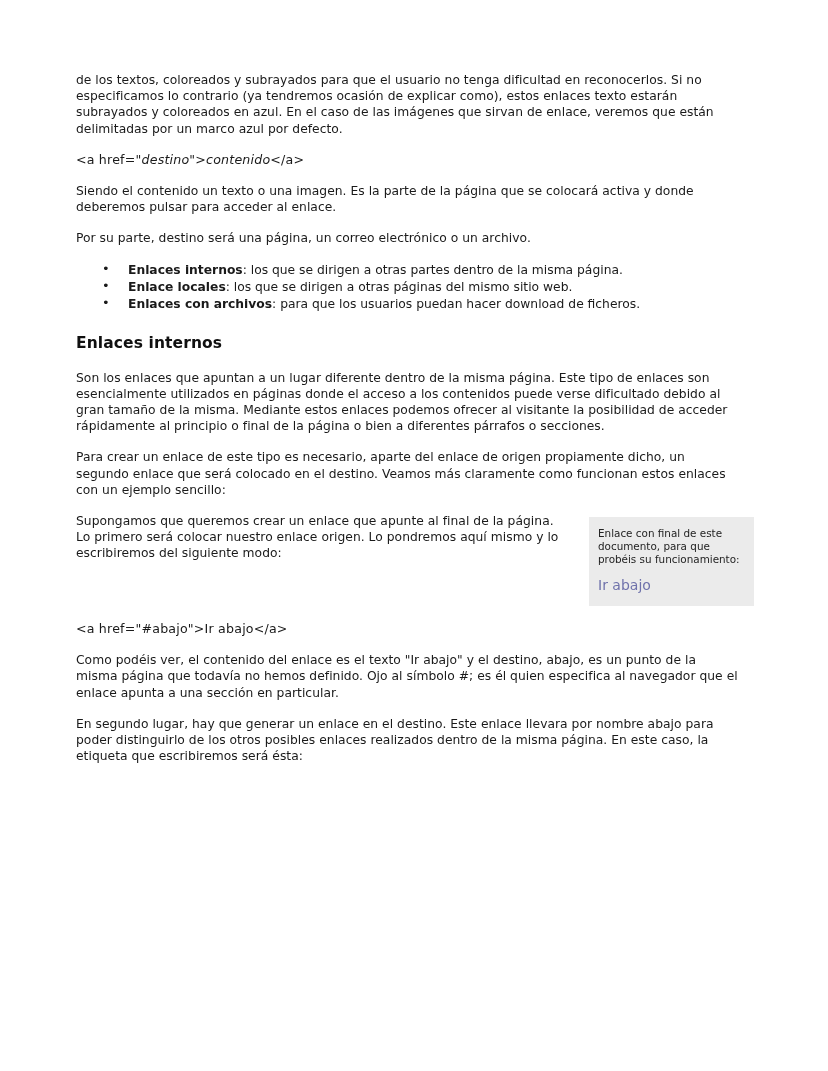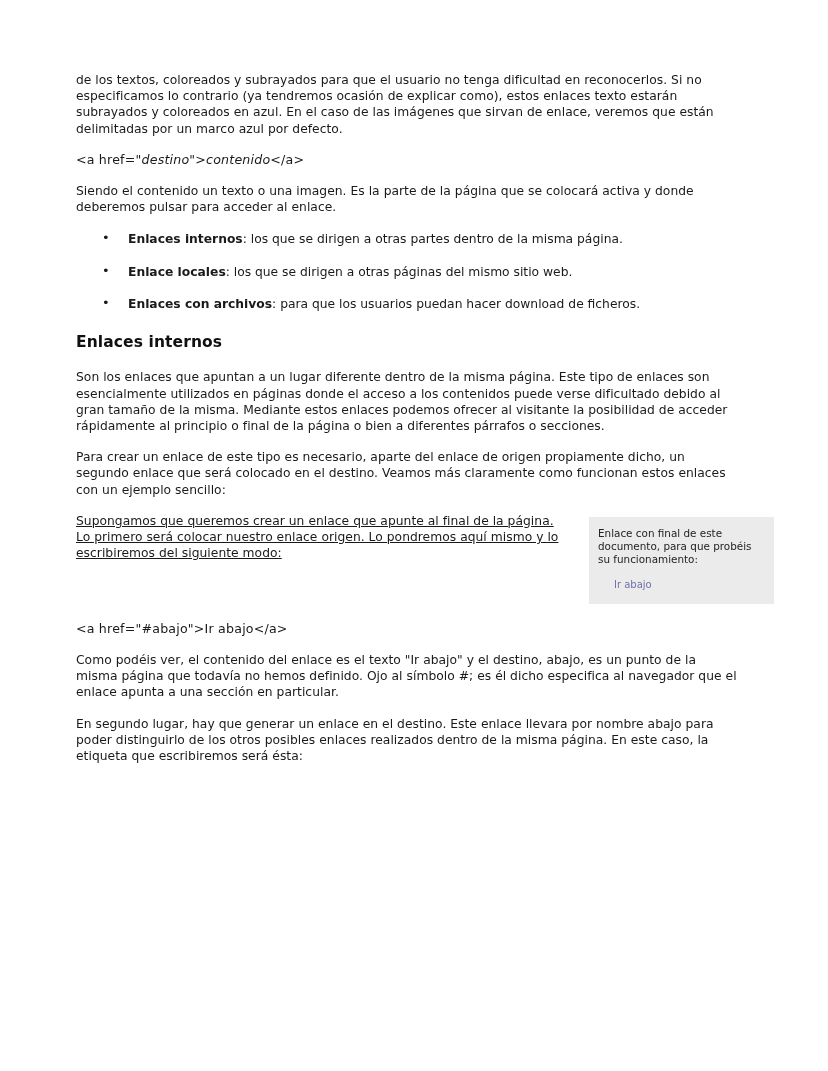--- a/index.html
+++ b/index.html
@@ -62,21 +62,21 @@
     letter-spacing: 0.1px;
   }
 
   ul.bullets {
     margin: 0 0 16px 0;
     padding: 0;
     list-style: none;
   }
   ul.bullets li {
     position: relative;
-    margin: 16px 0 1px 0;
+    margin: 0 0 1px 0;
     padding-left: 52px;
     font-size: 12.3px;
     line-height: 16.3px;
     color: #1a1a1a;
   }
   ul.bullets li::before {
     content: "\2022";
     position: absolute;
     left: 26px;
     top: -1px;
@@ -91,66 +91,65 @@
   
   .split-row {
     position: relative;
     min-height: 86px;
   }
   .split-row .left-col {
     width: 500px;
   }
   .split-row .left-col p.para {
     margin-bottom: 0;
-    text-decoration: underline;
   }
 
   .callout {
     position: absolute;
     left: 513px;
     top: 4px;
-    width: 185px;
+    width: 165px;
     box-sizing: border-box;
     background: #ebebeb;
     padding: 10px 11px 12px 9px;
   }
   .callout .callout-text {
     font-size: 10.4px;
     line-height: 13.2px;
     color: #232323;
     margin: 0;
   }
   .callout .callout-link {
     display: inline-block;
     margin-top: 12px;
-    font-size: 10px;
+    font-size: 14px;
     line-height: 13px;
     color: #6f72ab;
     text-decoration: none;
-    margin-left: 16px;
   }
 
   .spacer-after-split {
     height: 22px;
   }
 </style>
 </head>
 <body>
 
 <div class="page">
   <div class="content">
 
     <p class="para">de los textos, coloreados y subrayados para que el usuario no tenga dificultad en reconocerlos. Si no especificamos lo contrario (ya tendremos ocasión de explicar como), estos enlaces texto estarán subrayados y coloreados en azul. En el caso de las imágenes que sirvan de enlace, veremos que están delimitadas por un marco azul por defecto.</p>
 
 
 
     <p class="code"><span>&lt;a href="</span><span class="it">destino</span><span>"&gt;</span><span class="it">contenido</span><span>&lt;/a&gt;</span></p>
 
     <p class="para"><span>Siendo el </span><span class="it">contenido</span><span> un texto o una imagen. Es la parte de la página que se colocará activa y donde deberemos pulsar para acceder al enlace.</span></p>
 
+    <p class="para"><span>Por su parte, </span><span class="it">destino</span><span> será una página, un correo electrónico o un archivo.</span></p>
 
 
     <ul class="bullets">
       <li><b>Enlaces internos</b><span>: los que se dirigen a otras partes dentro de la misma página.</span></li>
       <li><b>Enlace locales</b><span>:  los que se dirigen a otras páginas del mismo sitio web.</span></li>
       <li><b>Enlaces con archivos</b><span>: para que los usuarios puedan hacer download de ficheros.</span></li>
     </ul>
 
     <h2 class="section-heading">Enlaces internos</h2>
 
@@ -165,18 +164,18 @@
       <div class="callout">
         <p class="callout-text">Enlace con final de este documento, para que probéis su funcionamiento:</p>
         <a class="callout-link" href="#">Ir abajo</a>
       </div>
     </div>
 
     <div class="spacer-after-split"></div>
 
     <p class="code">&lt;a href="#abajo"&gt;Ir abajo&lt;/a&gt;</p>
 
-    <p class="para">Como podéis ver, el contenido del enlace es el texto "Ir abajo" y el destino, abajo, es un punto de la misma página que todavía no hemos definido. Ojo al símbolo #; es él dicho especifica al navegador que el enlace apunta a una sección en particular.</p>
+    <p class="para">Como podéis ver, el contenido del enlace es el texto "Ir abajo" y el destino, abajo, es un punto de la misma página que todavía no hemos definido. Ojo al símbolo #; es él quien especifica al navegador que el enlace apunta a una sección en particular.</p>
 
     <p class="para">En segundo lugar, hay que generar un enlace en el destino. Este enlace llevara por nombre abajo para poder distinguirlo de los otros posibles enlaces realizados dentro de la misma página. En este caso, la etiqueta que escribiremos será ésta:</p>
 
   </div>
 </div>
 
 </body></html>

